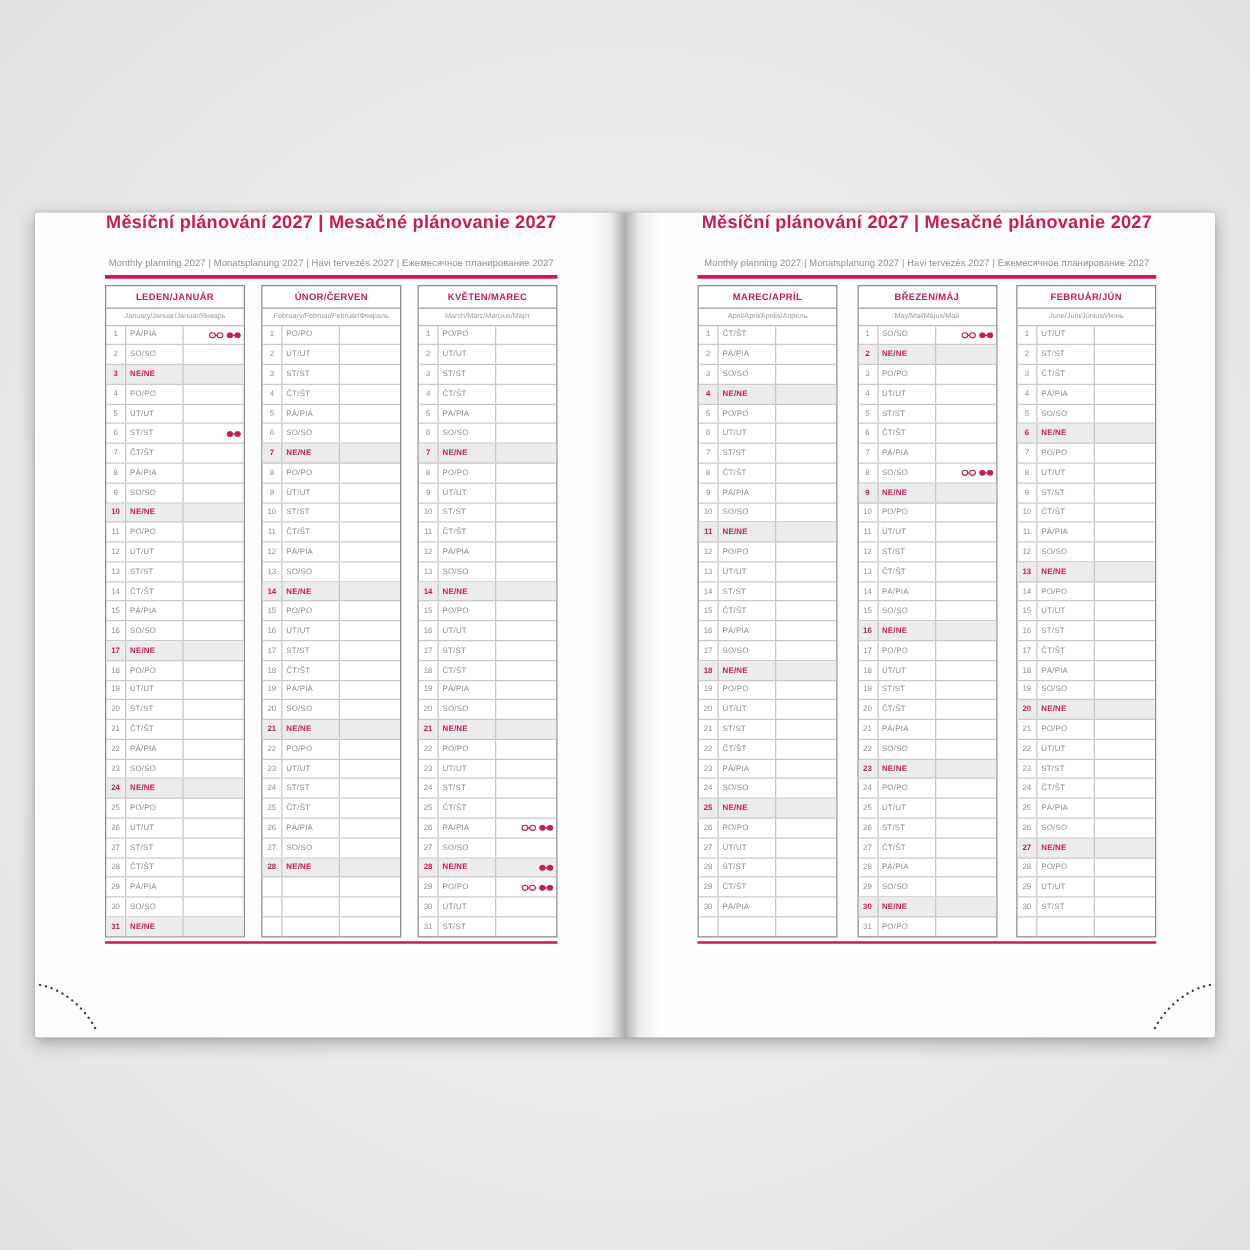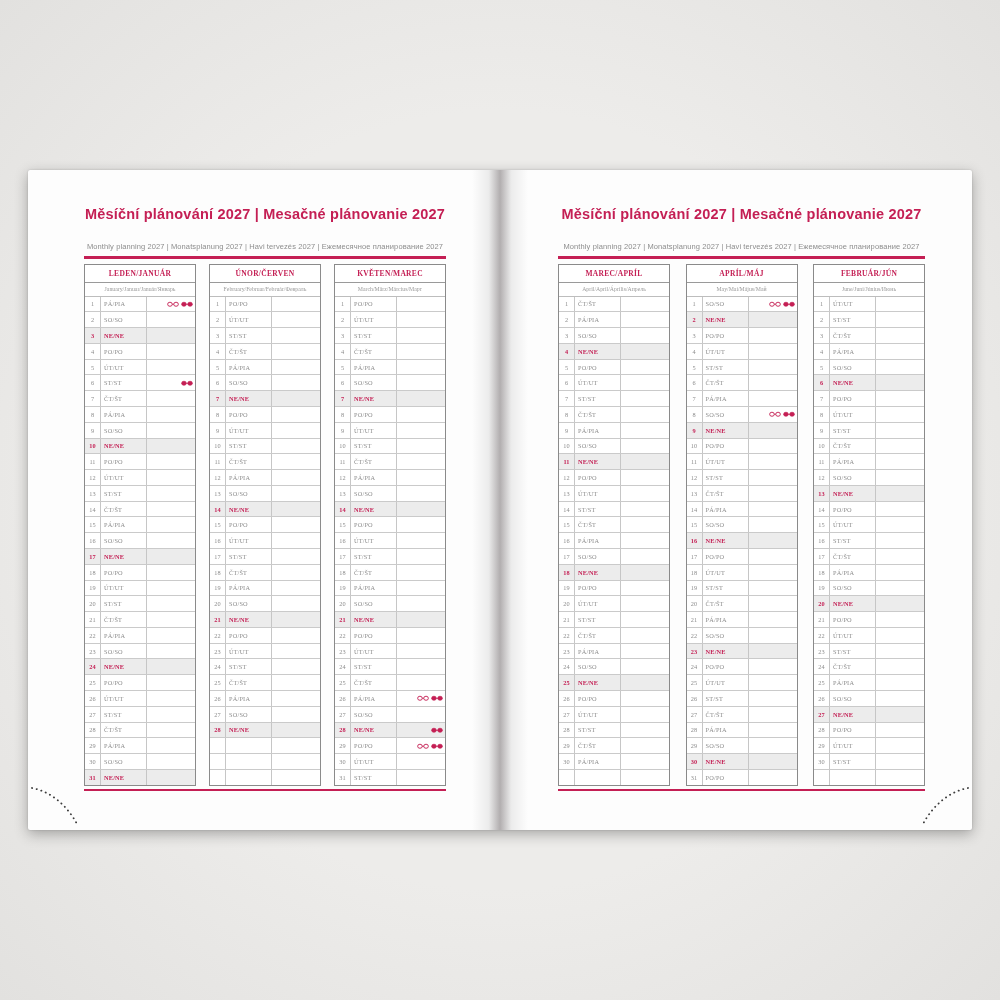--- a/index.html
+++ b/index.html
@@ -10,30 +10,30 @@
     -webkit-font-smoothing:antialiased;
   }
   .book{position:absolute;left:28px;top:170px;width:944px;height:660px;}
   .book-bg{position:absolute;inset:0;background:#fdfdfd;border-radius:2px;
     box-shadow:0 4px 14px rgba(0,0,0,.30),0 0 2px rgba(0,0,0,.18);}
   .spine{position:absolute;left:444px;top:0;width:56px;height:100%;pointer-events:none;
     background:linear-gradient(to right,rgba(0,0,0,0),rgba(0,0,0,.07) 30%,rgba(55,45,48,.38) 50%,rgba(0,0,0,.07) 70%,rgba(0,0,0,0));}
   .page-content{position:absolute;top:0;height:100%;}
   .page-content.left{left:56px;width:362px;}
   .page-content.right{left:530px;width:367px;}
-  .pg-title{margin-top:36px;text-align:center;font-size:14.5px;font-weight:bold;
+  .pg-title{text-align:center;font-size:14.5px;font-weight:bold;
     color:#c41f54;letter-spacing:.2px;white-space:nowrap;}
   .pg-sub{margin-top:20px;text-align:center;font-size:7.5px;color:#8d8d8d;
     letter-spacing:.1px;white-space:nowrap;}
   .rule{height:2.5px;background:#c41f54;}
   .rule.top{margin-top:5px;}
   .rule.bottom{margin-top:3px;}
   .months{margin-top:5px;display:flex;justify-content:space-between;}
   .month{width:112px;height:522px;border:1px solid #8a8a8a;box-sizing:border-box;
-    display:flex;flex-direction:column;background:#fff;font-family:Liberation Serif, serif;}
+    display:flex;flex-direction:column;background:#fff;}
   .m-name{height:17px;line-height:17px;text-align:center;color:#c41f54;font-weight:bold;
     font-size:7.5px;letter-spacing:.3px;border-bottom:1px solid #9a9a9a;white-space:nowrap;overflow:hidden;}
   .m-sub{height:13px;line-height:13px;text-align:center;color:#9b9b9b;
     font-size:5.8px;border-bottom:1px solid #bdbdbd;white-space:nowrap;overflow:hidden;}
   .mbody{flex:1;display:flex;flex-direction:column;}
   .drow{flex:1;display:flex;border-bottom:1px solid #cacaca;box-sizing:border-box;min-height:0;}
   .drow:last-child{border-bottom:none;}
   .drow .c{box-sizing:border-box;overflow:hidden;}
   .c.num{width:16px;border-right:1px solid #c6c6c6;text-align:center;
     font-size:6.3px;color:#8d8d8d;display:flex;align-items:center;justify-content:center;}
@@ -772,21 +772,21 @@
               <div class="c nt"></div>
             </div>
             <div class="drow">
               <div class="c num"></div>
               <div class="c ab"></div>
               <div class="c nt"></div>
             </div>
           </div>
         </div>
       <div class="month">
-          <div class="m-name">APRÍL/MÁJ</div>
+          <div class="m-name">BŘEZEN/MÁJ</div>
           <div class="m-sub">May/Mai/Május/Май</div>
           <div class="mbody">
             <div class="drow">
               <div class="c num">1</div>
               <div class="c ab">SO/SO</div>
               <div class="c nt">
                 <span>
                   <svg class="hicon" viewBox="0 0 13 7">
                     <ellipse cx="3.2" cy="3.5" rx="2.5" ry="2.2"></ellipse>
                     <ellipse cx="9.8" cy="3.5" rx="2.5" ry="2.2"></ellipse>

